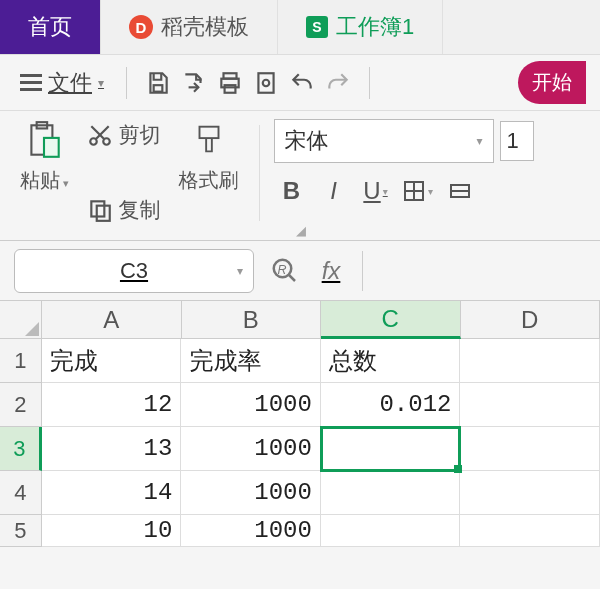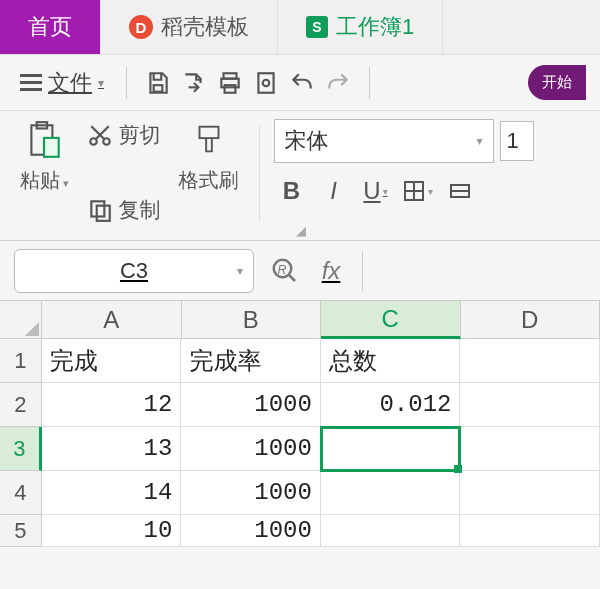--- a/index.html
+++ b/index.html
@@ -1,35 +1,35 @@
 <!DOCTYPE html>
 <html><head>
 <meta charset="utf-8">
 <style>
   * { box-sizing: border-box; margin: 0; padding: 0; font-family: "Microsoft YaHei", sans-serif; }
   body { width: 600px; height: 589px; background: #f5f5f5; overflow: hidden; position: relative; }
 
   
   .tabs { display: flex; height: 55px; background: #f0f0f0; border-bottom: 1px solid #ddd; }
   .tab { display: flex; align-items: center; justify-content: center; gap: 8px; padding: 0 28px; font-size: 22px; color: #555; cursor: pointer; border-right: 1px solid #e0e0e0; }
-  .tab.active { background: #a21caf; color: #fff; }
+  .tab.active { background: #4c1d95; color: #fff; }
   .tab .doc-icon { width: 24px; height: 24px; background: #e94b35; border-radius: 50%; display: flex; align-items: center; justify-content: center; color: #fff; font-weight: bold; font-size: 15px; }
   .tab .sheet-icon { width: 22px; height: 22px; background: #0f9d58; border-radius: 3px; display: flex; align-items: center; justify-content: center; color: #fff; font-weight: bold; font-size: 14px; }
   .tab.wb { color: #0f9d58; }
 
   
   .qa { display: flex; align-items: center; height: 56px; padding: 0 14px; gap: 6px; border-bottom: 1px solid #ddd; }
   .file-btn { display: flex; align-items: center; gap: 6px; font-size: 22px; color: #444; padding: 4px 6px; cursor: pointer; text-decoration: underline; }
   .burger { display: inline-flex; flex-direction: column; gap: 4px; }
   .burger span { width: 22px; height: 3px; background: #555; }
   .file-drop { font-size: 12px; color: #888; }
   .sep { width: 1px; height: 32px; background: #ccc; margin: 0 10px; }
   .qa-icon { width: 30px; height: 30px; display: flex; align-items: center; justify-content: center; cursor: pointer; }
   .qa-icon svg { width: 26px; height: 26px; stroke: #555; fill: none; stroke-width: 2; }
-  .start-pill { margin-left: auto; background: #701a75; color: #fff; font-size: 15px; padding: 8px 14px; border-radius: 22px 0 0 22px; cursor: pointer; }
+  .start-pill { margin-left: auto; background: #be185d; color: #fff; font-size: 20px; padding: 8px 14px; border-radius: 22px 0 0 22px; cursor: pointer; }
 
   
   .ribbon { display: flex; height: 130px; border-bottom: 1px solid #ccc; padding: 8px 14px 14px 14px; gap: 8px; position: relative; }
   .group { display: flex; flex-direction: column; justify-content: space-between; }
   .big-item { display: flex; flex-direction: column; align-items: center; gap: 6px; cursor: pointer; font-size: 20px; color: #555; padding: 0 6px; text-align: right; }
   .big-item .drop { font-size: 11px; color: #888; margin-left: 3px; }
   .big-icon { width: 42px; height: 42px; display: flex; align-items: center; justify-content: center; }
   .big-icon svg { stroke: #555; fill: none; stroke-width: 2; }
   .small-item { display: flex; align-items: center; gap: 6px; cursor: pointer; font-size: 21px; color: #555; padding: 2px 4px; }
   .small-icon { width: 26px; height: 26px; display: flex; align-items: center; justify-content: center; }

